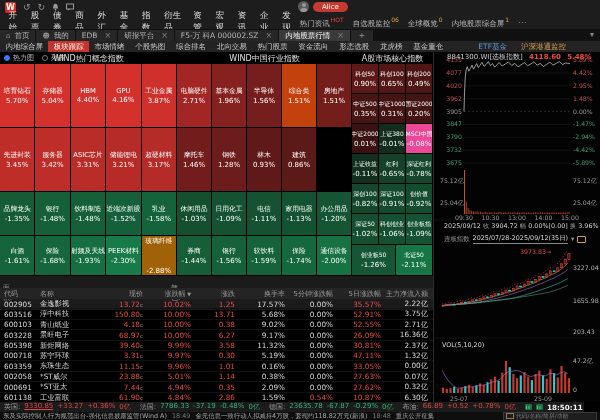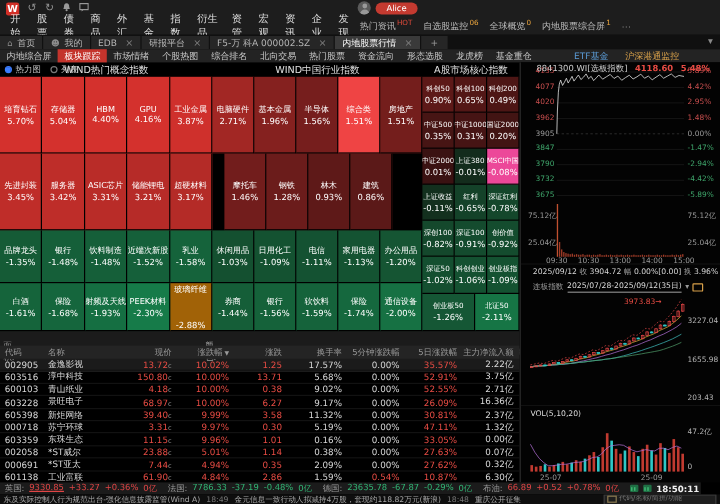--- a/index.html
+++ b/index.html
@@ -321,31 +321,31 @@
               <div class="hpct">2.71%</div>
             </div>
             <div class="hcell" style="width: 35px; height: 64px; background: rgb(133, 33, 31);">
               <div class="hname">基本金属</div>
               <div class="hpct">1.96%</div>
             </div>
             <div class="hcell" style="width: 35px; height: 64px; background: rgb(118, 30, 29);">
               <div class="hname">半导体</div>
               <div class="hpct">1.56%</div>
             </div>
-            <div class="hcell" style="width: 35px; height: 64px; background: #ef4444;">
+            <div class="hcell" style="width: 35px; height: 64px; background: #c2410c;">
               <div class="hname">综合类</div>
               <div class="hpct">1.51%</div>
             </div>
             <div class="hcell" style="width: 35px; height: 64px; background: rgb(116, 30, 28);">
               <div class="hname">房地产</div>
               <div class="hpct">1.51%</div>
             </div>
           </div>
           <div class="hrow" style="height: 64px;">
-            <div class="hcell" style="width: 35px; height: 64px; background: rgb(114, 29, 28); margin-left: 10px;">
+            <div class="hcell" style="width: 35px; height: 64px; background: rgb(114, 29, 28);">
               <div class="hname">摩托车</div>
               <div class="hpct">1.46%</div>
             </div>
             <div class="hcell" style="width: 35px; height: 64px; background: rgb(107, 28, 27);">
               <div class="hname">钢铁</div>
               <div class="hpct">1.28%</div>
             </div>
             <div class="hcell" style="width: 35px; height: 64px; background: rgb(94, 25, 24);">
               <div class="hname">林木</div>
               <div class="hpct">0.93%</div>

